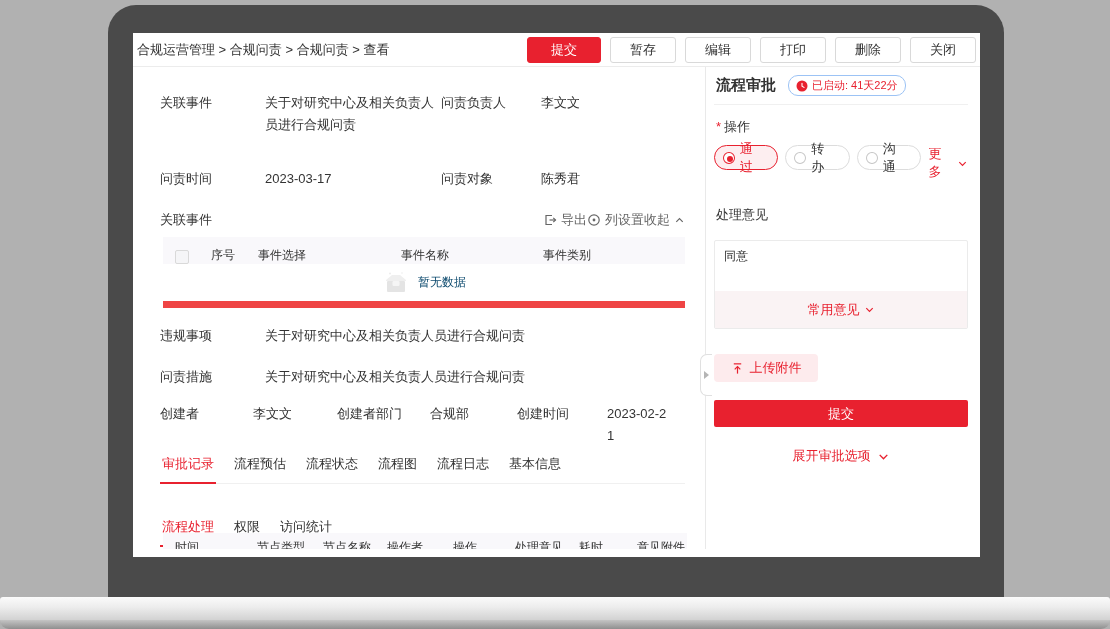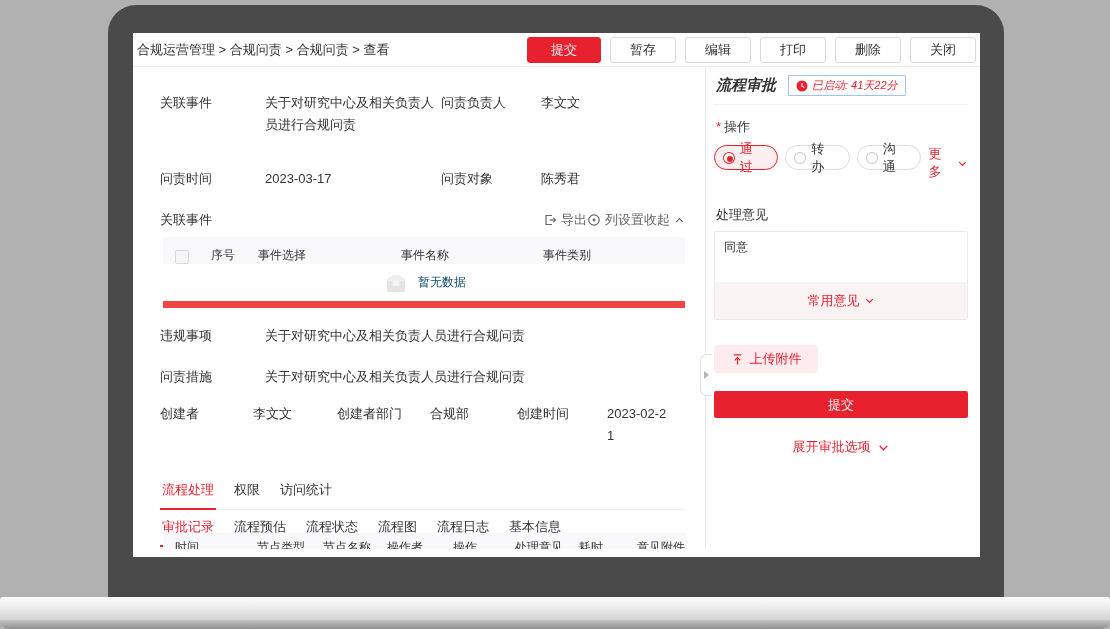--- a/index.html
+++ b/index.html
@@ -68,40 +68,40 @@
   .tab.active { color:#e8212f; border-bottom:2px solid #e8212f; margin-bottom:-1px; }
 
   .approval-thead { position:absolute; left:30px; right:18px; bottom:-12px; height:28px;
                     background:#f9f8fb; display:flex; align-items:center; font-size:12px; color:#333;font-family:Liberation Serif, serif; }
   .approval-thead span { display:block; }
   .ac0{width:94px;padding-left:12px;} .ac1{width:66px;} .ac2{width:64px;} .ac3{width:66px;}
   .ac4{width:62px;} .ac5{width:64px;} .ac6{width:58px;} .ac7{width:50px;}
 
   
   .right-panel { flex:1; border-left:1px solid #e9e9e9; position:relative; padding:0 12px 0 8px; }
-  .panel-header { height:38px; display:flex; align-items:center; gap:12px; border-bottom:1px solid #f0f0f0; padding-left:2px;font-style:italic; }
+  .panel-header { height:38px; display:flex; align-items:center; gap:12px; border-bottom:1px solid #f0f0f0; padding-left:2px; }
   .panel-title { font-size:15px; font-weight:bold; color:#333; }
   .status-badge { display:inline-flex; align-items:center; gap:4px; border:1px solid #9cc3f5;
-                  border-radius:1px; padding:2px 7px; background:#fff; }
+                  border-radius:10px; padding:2px 7px; background:#fff; }
   .status-badge .txt { color:#e8212f; font-size:11px; }
 
   .op-label { margin-top:13px; padding-left:2px; }
   .req { color:#e8212f; margin-right:3px; }
   .pill-row { margin-top:9px; display:flex; gap:7px; }
   .pill { height:25px; border-radius:13px; border:1px solid #dcdcdc; background:#fff; color:#333;
           display:inline-flex; align-items:center; gap:5px; padding:0 12px 0 8px; font-size:13px; cursor:pointer; }
   .pill.selected { border-color:#e8212f; background:#fdeef0; color:#e8212f; }
   .radio { width:12px; height:12px; border-radius:50%; border:1px solid #c6c6c6; background:#fff; position:relative; }
   .pill.selected .radio { border-color:#e8212f; }
   .pill.selected .radio::after { content:""; position:absolute; left:3px; top:3px; width:6px; height:6px;
                                  border-radius:50%; background:#e8212f; }
   .more-link { margin-left:auto; color:#e8212f; display:flex; align-items:center; gap:3px; cursor:pointer; }
 
   .comment-label { margin-top:25px; padding-left:2px; }
-  .comment-box { margin-top:7px; border:1px solid #ebebeb; border-radius:2px; }
+  .comment-box { margin-top:16px; border:1px solid #ebebeb; border-radius:2px; }
   .comment-text { height:50px; padding:7px 9px; font-size:12px; color:#333; }
   .common-bar { height:37px; background:#faf3f4; display:flex; align-items:center; justify-content:center;
                 gap:4px; color:#e8212f; font-size:13px; cursor:pointer; }
 
   .upload-btn { margin-top:25px; width:104px; height:28px; background:#fdebed; color:#e8212f;
                 border:none; border-radius:4px; display:flex; align-items:center; justify-content:center;
                 gap:6px; font-size:13px; cursor:pointer; font-family:inherit; }
   .submit-btn { margin-top:18px; width:100%; height:27px; background:#e8212f; color:#fff; border:none;
                 border-radius:2px; font-size:13px; cursor:pointer; font-family:inherit; }
   .expand-link { margin-top:20px; display:flex; align-items:center; justify-content:center; gap:6px;
@@ -223,33 +223,33 @@
 
         <div class="row-creator">
           <div class="flabel">创建者</div>
           <div class="fvalue">李文文</div>
           <div class="flabel">创建者部门</div>
           <div class="fvalue">合规部</div>
           <div class="flabel">创建时间</div>
           <div class="fvalue datewrap">2023-02-21</div>
         </div>
 
-        <div class="tabs">
-          <div class="tab active">流程处理</div>
-          <div class="tab">权限</div>
-          <div class="tab">访问统计</div>
-        </div>
-
         <div class="tabs sub">
           <div class="tab active">审批记录</div>
           <div class="tab">流程预估</div>
           <div class="tab">流程状态</div>
           <div class="tab">流程图</div>
           <div class="tab">流程日志</div>
           <div class="tab">基本信息</div>
+        </div>
+
+        <div class="tabs">
+          <div class="tab active">流程处理</div>
+          <div class="tab">权限</div>
+          <div class="tab">访问统计</div>
         </div>
 
         <div class="approval-thead">
           <span class="ac0">时间</span>
           <span class="ac1">节点类型</span>
           <span class="ac2">节点名称</span>
           <span class="ac3">操作者</span>
           <span class="ac4">操作</span>
           <span class="ac5">处理意见</span>
           <span class="ac6">耗时</span>

